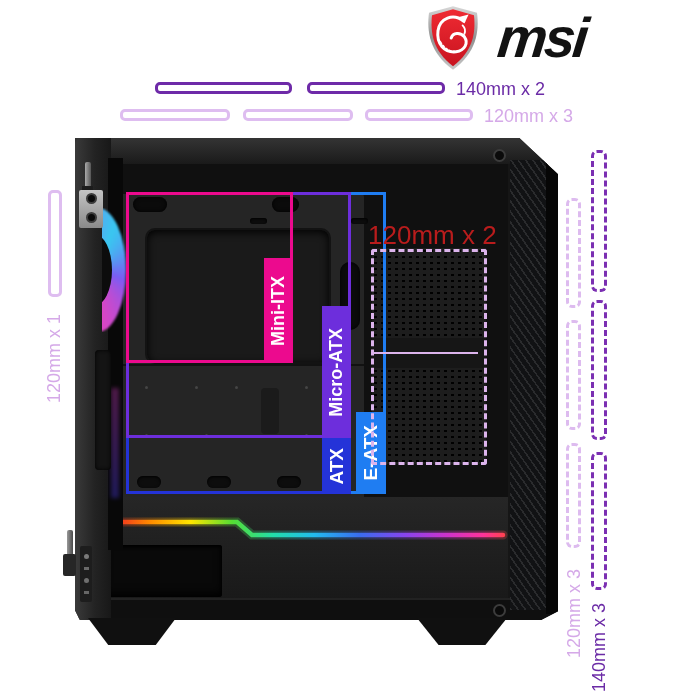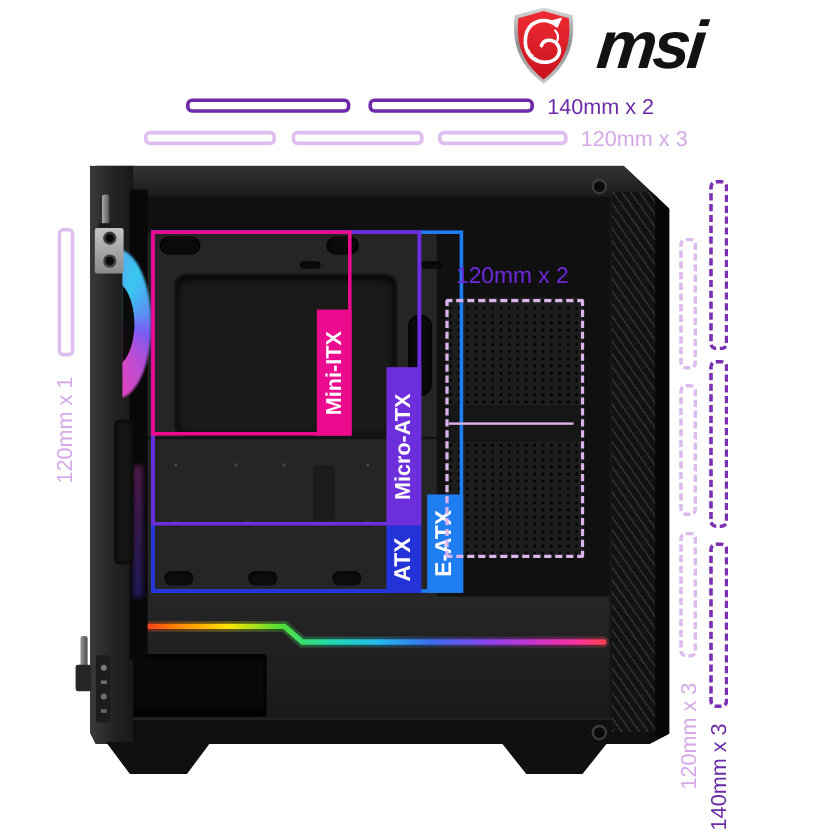--- a/index.html
+++ b/index.html
@@ -209,13 +209,13 @@
 </div>
 <div class="abs mobo-label" style="left:322px;top:438px;width:29px;height:56px;background:#2433d8;z-index:25;">
   <span style="font-size:19px;">ATX</span>
 </div>
 <div class="abs mobo-label" style="left:356px;top:412px;width:30px;height:82px;background:#1f7df2;z-index:26;">
   <span style="font-size:19px;">E-ATX</span>
 </div>
 
 <div class="abs" style="left:371px;top:249px;width:110px;height:210px;border:3px dashed #dcb4ec;border-radius:3px;z-index:27;"></div>
 <div class="abs" style="left:374px;top:352px;width:104px;height:2px;background:#dcb4ec;z-index:27;"></div>
-<div class="abs" style="left:380px;top:220px;font-size:19px;color:#6d28d9;z-index:27;white-space:nowrap;">120mm x 2</div>
+<div class="abs" style="left:368px;top:220px;font-size:26px;color:#b91c1c;z-index:27;white-space:nowrap;">120mm x 2</div>
 
 </body></html>

